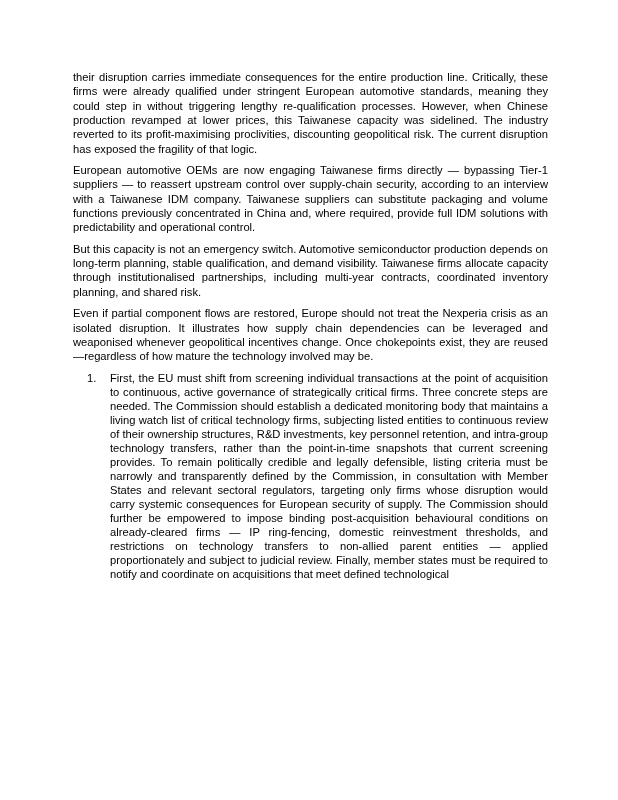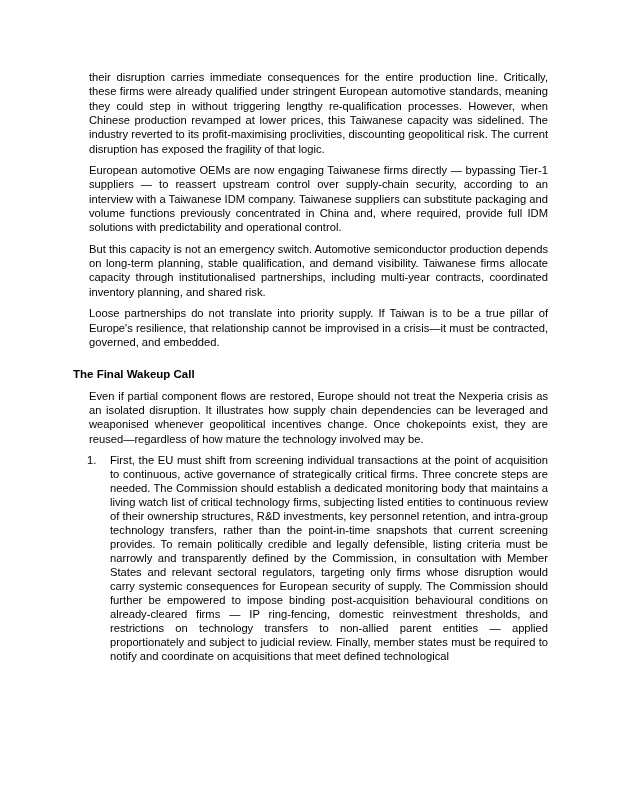--- a/index.html
+++ b/index.html
@@ -20,21 +20,21 @@
     font-family: "Liberation Sans", sans-serif;
     color: #000000;
   }
   .content {
     position: absolute;
     left: 73px;
     top: 70px;
     width: 475px;
   }
   .content p.body-para {
-    margin: 0 0 7px 16px;
+    margin: 0 0 7px 0;
     font-size: 11.2px;
     line-height: 14.35px;
     text-align: justify;
     color: #000000;
   }
   .content h3.section-heading {
     margin: 18px 0 7px 0;
     font-size: 11.5px;
     line-height: 14.35px;
     font-weight: bold;
@@ -72,23 +72,21 @@
 
 <div class="page">
   <div class="content">
 
     <p class="body-para">their disruption carries immediate consequences for the entire production line. Critically, these firms were already qualified under stringent European automotive standards, meaning they could step in without triggering lengthy re-qualification processes. However, when Chinese production revamped at lower prices, this Taiwanese capacity was sidelined. The industry reverted to its profit-maximising proclivities, discounting geopolitical risk. The current disruption has exposed the fragility of that logic.</p>
 
     <p class="body-para">European automotive OEMs are now engaging Taiwanese firms directly — bypassing Tier-1 suppliers — to reassert upstream control over supply-chain security, according to an interview with a Taiwanese IDM company. Taiwanese suppliers can substitute packaging and volume functions previously concentrated in China and, where required, provide full IDM solutions with predictability and operational control.</p>
 
     <p class="body-para">But this capacity is not an emergency switch. Automotive semiconductor production depends on long-term planning, stable qualification, and demand visibility. Taiwanese firms allocate capacity through institutionalised partnerships, including multi-year contracts, coordinated inventory planning, and shared risk.</p>
 
-    <p class="body-para">Loose partnerships do not translate into priority supply. If Taiwan is to be a true pillar of Europe's resilience, that relationship cannot be improvised in a crisis—it must be contracted, governed, and embedded.</p>
 
-    <h3 class="section-heading">The Final Wakeup Call</h3>
 
     <p class="body-para">Even if partial component flows are restored, Europe should not treat the Nexperia crisis as an isolated disruption. It illustrates how supply chain dependencies can be leveraged and weaponised whenever geopolitical incentives change. Once chokepoints exist, they are reused—regardless of how mature the technology involved may be.</p>
 
 
     <div class="numbered-list">
       <div class="list-item">
         <span class="list-marker">1.</span>
         <div class="list-text">First, the EU must shift from screening individual transactions at the point of acquisition to continuous, active governance of strategically critical firms. Three concrete steps are needed. The Commission should establish a dedicated monitoring body that maintains a living watch list of critical technology firms, subjecting listed entities to continuous review of their ownership structures, R&amp;D investments, key personnel retention, and intra-group technology transfers, rather than the point-in-time snapshots that current screening provides. To remain politically credible and legally defensible, listing criteria must be narrowly and transparently defined by the Commission, in consultation with Member States and relevant sectoral regulators, targeting only firms whose disruption would carry systemic consequences for European security of supply. The Commission should further be empowered to impose binding post-acquisition behavioural conditions on already-cleared firms — IP ring-fencing, domestic reinvestment thresholds, and restrictions on technology transfers to non-allied parent entities — applied proportionately and subject to judicial review. Finally, member states must be required to notify and coordinate on acquisitions that meet defined technological</div>
       </div>
     </div>

